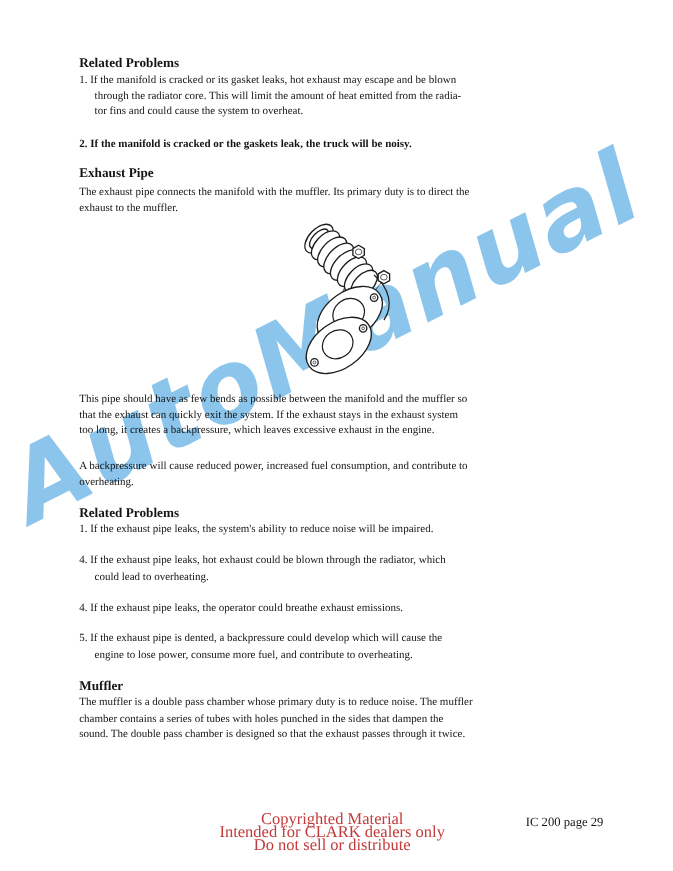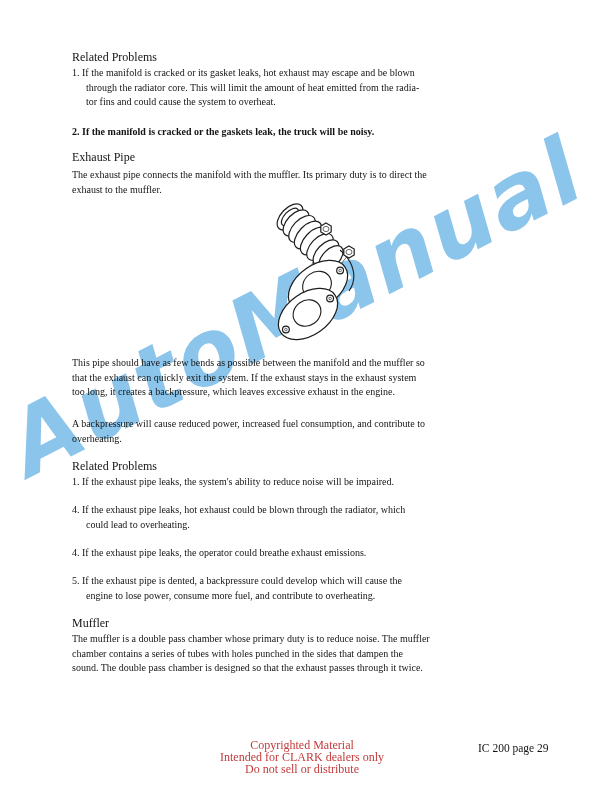--- a/index.html
+++ b/index.html
@@ -28,39 +28,39 @@
   }
   .content-block{
     position:absolute;
     left:72px;
     z-index:2;
     font-size:10px;
     line-height:14.6px;
     white-space:pre;
   }
   .heading{
-    font-weight:normal;
+    font-weight:bold;
     font-size:12px;
   }
   .list-item{
     padding-left:14px;
     text-indent:-14px;
   }
   .figure-wrap{
     position:absolute;
     left:224px;top:202px;
     width:185px;height:150px;
     z-index:2;
   }
   .footer-copyright{
     position:absolute;
     top:739px;left:0;
     width:604px;
     text-align:center;
-    font-size:12px;
+    font-size:15px;
     line-height:12.2px;
     z-index:2;
     white-space:pre;
   }
   .footer-pageref{
     position:absolute;
     top:742px;left:478px;
     font-size:11.5px;
     z-index:2;
     color:#141414;

